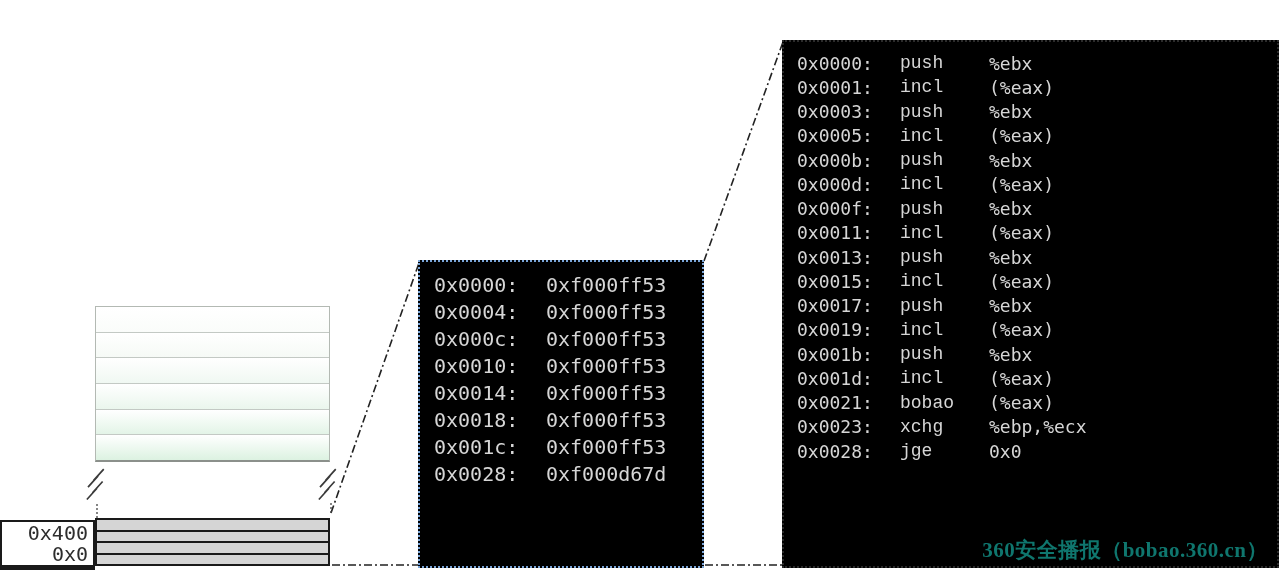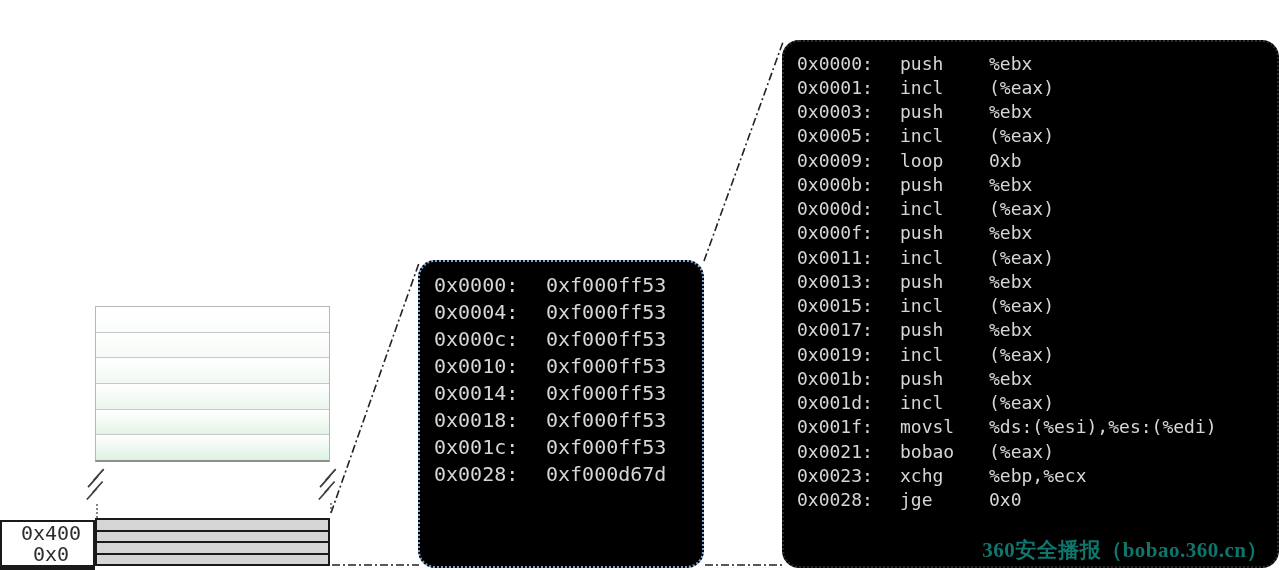--- a/index.html
+++ b/index.html
@@ -21,46 +21,46 @@
 
   
   .break-mark { position:absolute; width:30px; height:36px; }
   .break-left  { left:82px;  top:468px; }
   .break-right { left:314px; top:468px; }
 
   
   .addr-box {
     position:absolute; left:0; top:520px; width:95px; height:50px;
     background:#ffffff; border:2px solid #1a1a1a; border-bottom:5px solid #1a1a1a;
-    box-sizing:border-box; text-align:center; padding:1px 5px 0 12px;
+    box-sizing:border-box; text-align:right; padding:1px 5px 0 12px;
     font-size:20px; color:#2d2d2d; line-height:21px;
   }
   .gray-stack {
     position:absolute; left:95px; top:518px; width:235px; height:48px;
     border:2px solid #1a1a1a; box-sizing:border-box;
     display:flex; flex-direction:column;
   }
   .gray-stack .stripe { flex:1; background:#d5d5d5; }
   .gray-stack .stripe + .stripe { border-top:2px solid #1a1a1a; }
 
   
-  .panel { position:absolute; background:#000000; color:#d6d6d6; box-sizing:border-box;border-radius:17px; }
+  .panel { position:absolute; background:#000000; color:#d6d6d6; box-sizing:border-box; }
   .panel-hexdump {
     left:418px; top:260px; width:286px; height:308px;
     border:2px dotted #7aa5d8; padding:9px 0 0 14px; font-size:20px;
   }
   .hrow { display:flex; height:27px; align-items:center; white-space:pre; }
   .ha { width:112px; }
   .panel-disasm {
     left:782px; top:40px; width:497px; height:528px;
     border:2px dotted #2b2b2b; padding:9px 0 0 13px; font-size:18px;
   }
   .drow { display:flex; height:24.25px; align-items:center; white-space:pre; }
   .da { width:103px; }
-  .dm { width:89px; }
+  .dm { width:89px;font-family:Liberation Mono, monospace; }
 
   .watermark {
     position:absolute; right:16px; bottom:6px; color:#0f766e;
     font-family:Liberation Serif, serif;
     font-size:21px; font-weight:600; letter-spacing:0.5px;
   }
 </style>
 </head>
 <body>
 
@@ -171,25 +171,20 @@
         <span class="do">%ebx</span>
       </div>
 
       <div class="drow">
         <span class="da">0x0005:</span>
         <span class="dm">incl</span>
         <span class="do">(%eax)</span>
       </div>
 
 
-      <div class="drow">
-        <span class="da">0x0009:</span>
-        <span class="dm">loop</span>
-        <span class="do">0xb</span>
-      </div>
 
       <div class="drow">
         <span class="da">0x000b:</span>
         <span class="dm">push</span>
         <span class="do">%ebx</span>
       </div>
 
       <div class="drow">
         <span class="da">0x000d:</span>
         <span class="dm">incl</span>
@@ -237,25 +232,20 @@
         <span class="dm">push</span>
         <span class="do">%ebx</span>
       </div>
 
       <div class="drow">
         <span class="da">0x001d:</span>
         <span class="dm">incl</span>
         <span class="do">(%eax)</span>
       </div>
 
-      <div class="drow">
-        <span class="da">0x001f:</span>
-        <span class="dm">movsl</span>
-        <span class="do">%ds:(%esi),%es:(%edi)</span>
-      </div>
 
       <div class="drow">
         <span class="da">0x0021:</span>
         <span class="dm">bobao</span>
         <span class="do">(%eax)</span>
       </div>
 
       <div class="drow">
         <span class="da">0x0023:</span>
         <span class="dm">xchg</span>

